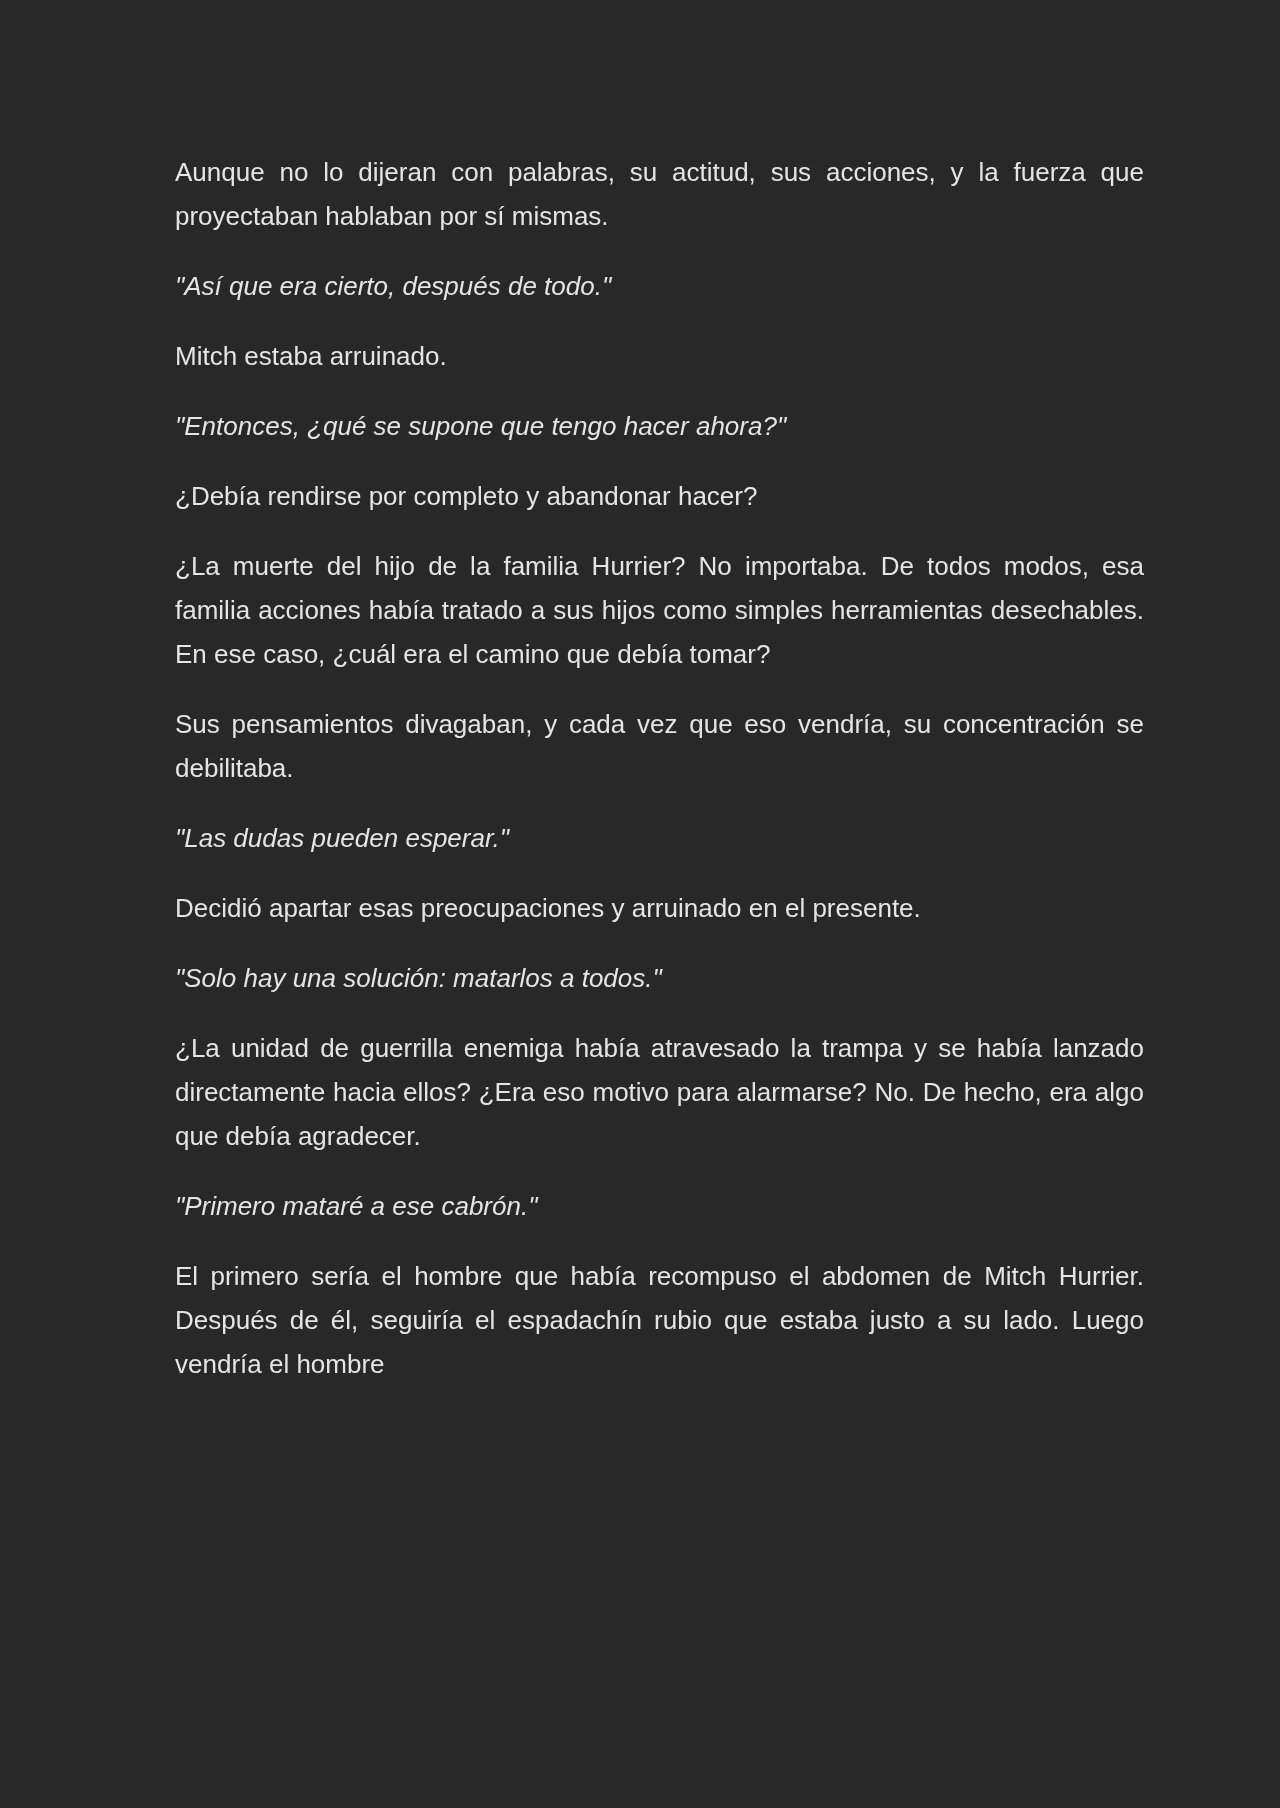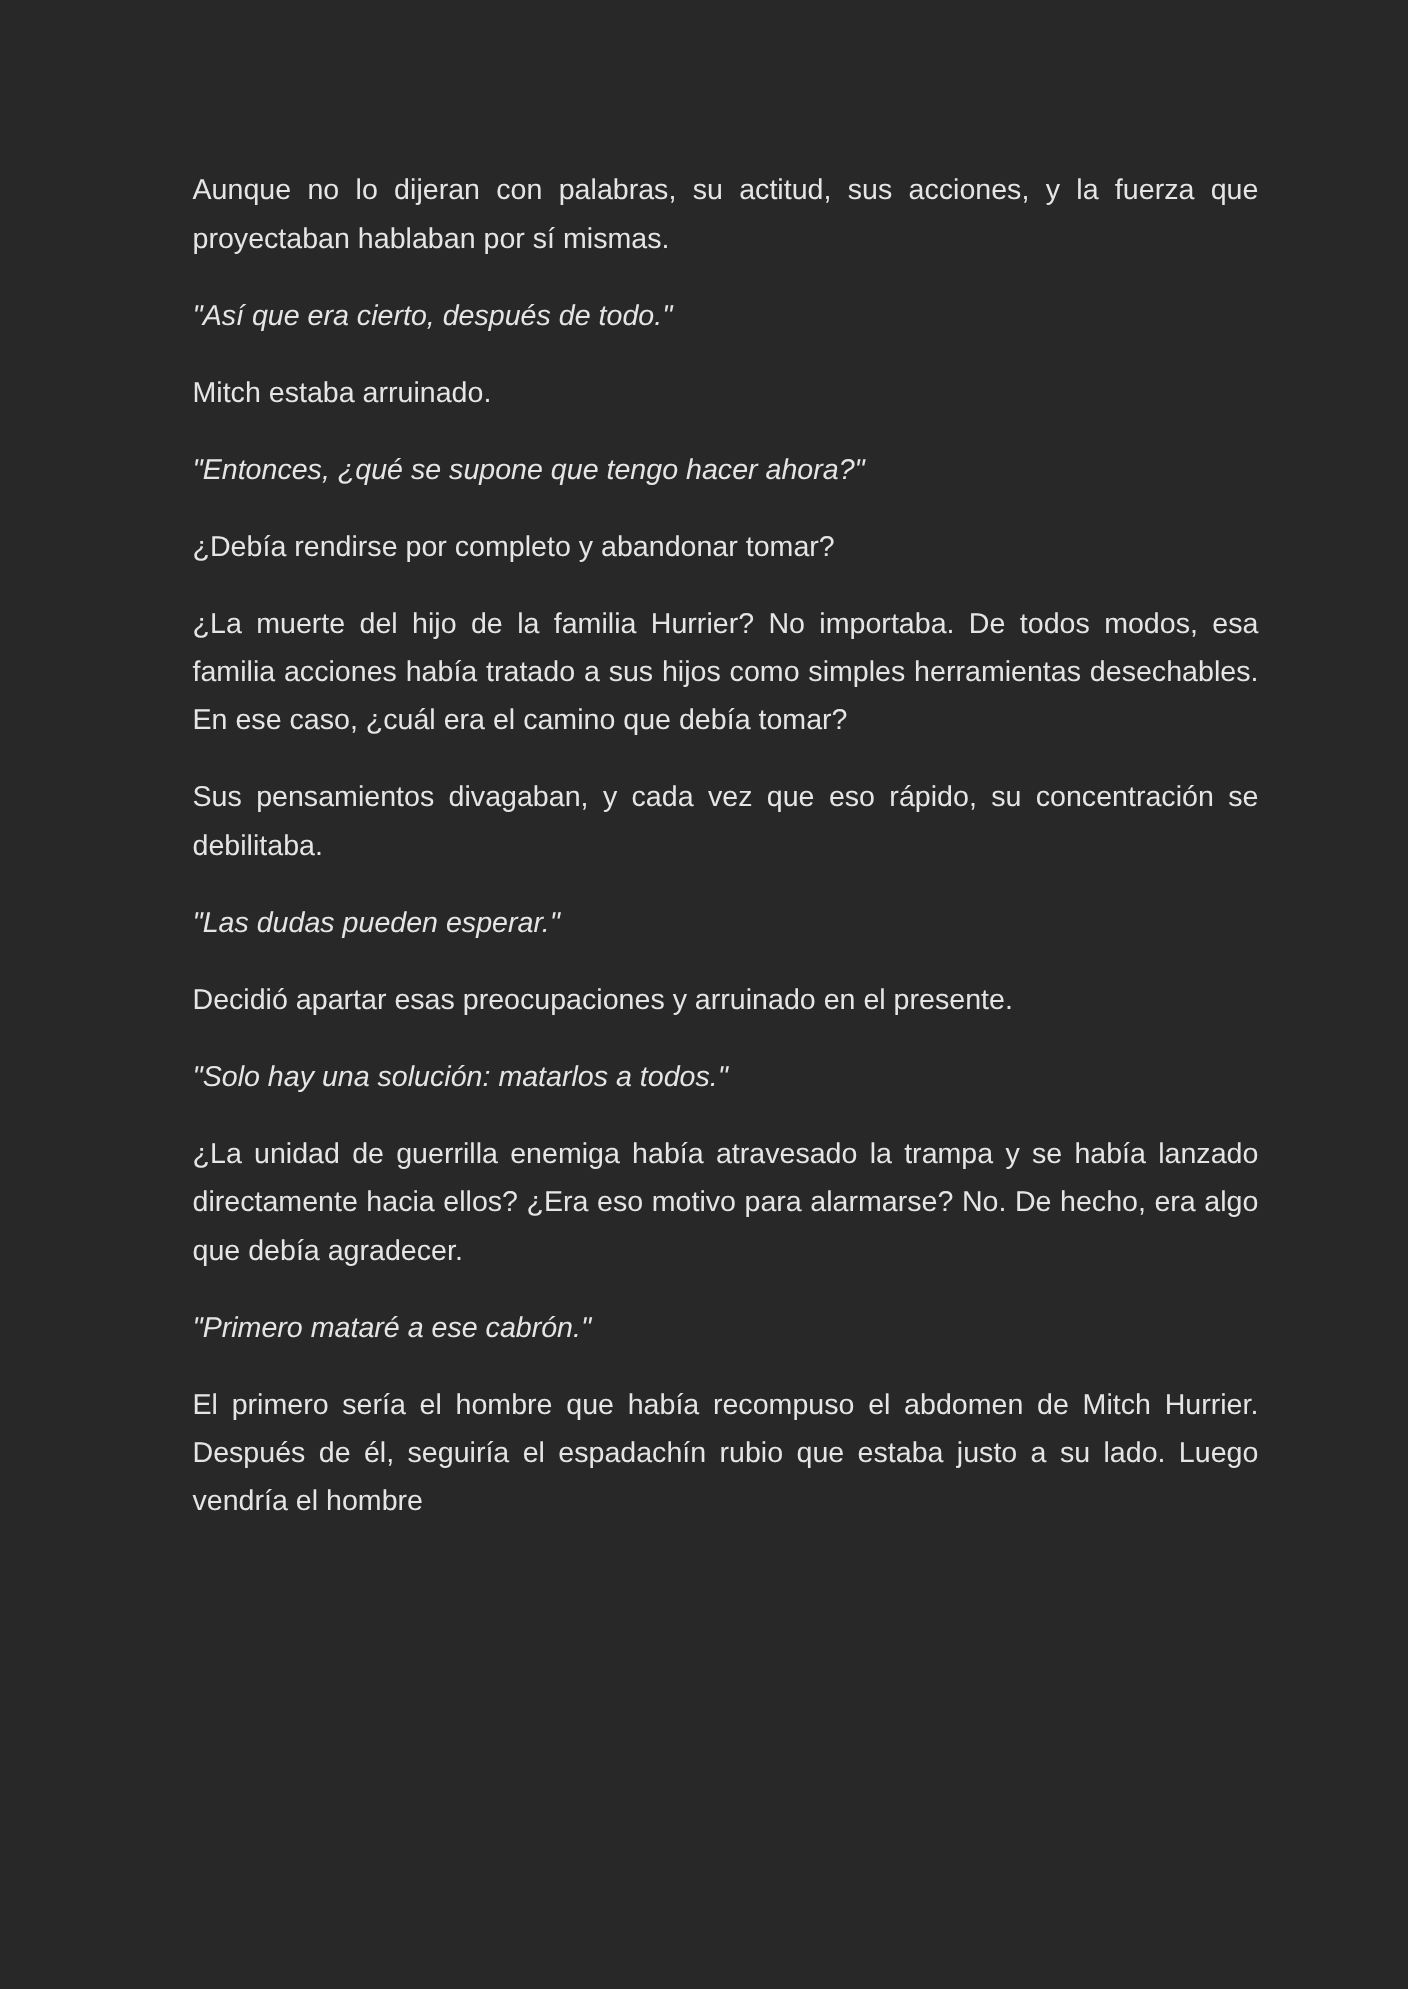--- a/index.html
+++ b/index.html
@@ -34,22 +34,22 @@
     }
   </style>
 </head>
 <body>
 
 <main class="reader">
   <p>Aunque no lo dijeran con palabras, su actitud, sus acciones, y la fuerza que proyectaban hablaban por sí mismas.</p>
   <p class="thought">"Así que era cierto, después de todo."</p>
   <p>Mitch estaba arruinado.</p>
   <p class="thought">"Entonces, ¿qué se supone que tengo hacer ahora?"</p>
-  <p>¿Debía rendirse por completo y abandonar tomar?</p>
+  <p>¿Debía rendirse por completo y abandonar hacer?</p>
   <p>¿La muerte del hijo de la familia Hurrier? No importaba. De todos modos, esa familia acciones había tratado a sus hijos como simples herramientas desechables. En ese caso, ¿cuál era el camino que debía tomar?</p>
-  <p>Sus pensamientos divagaban, y cada vez que eso rápido, su concentración se debilitaba.</p>
+  <p>Sus pensamientos divagaban, y cada vez que eso vendría, su concentración se debilitaba.</p>
   <p class="thought">"Las dudas pueden esperar."</p>
   <p>Decidió apartar esas preocupaciones y arruinado en el presente.</p>
   <p class="thought">"Solo hay una solución: matarlos a todos."</p>
   <p>¿La unidad de guerrilla enemiga había atravesado la trampa y se había lanzado directamente hacia ellos? ¿Era eso motivo para alarmarse? No. De hecho, era algo que debía agradecer.</p>
   <p class="thought">"Primero mataré a ese cabrón."</p>
   <p>El primero sería el hombre que había recompuso el abdomen de Mitch Hurrier. Después de él, seguiría el espadachín rubio que estaba justo a su lado. Luego vendría el hombre</p>
 </main>
 
 </body></html>

